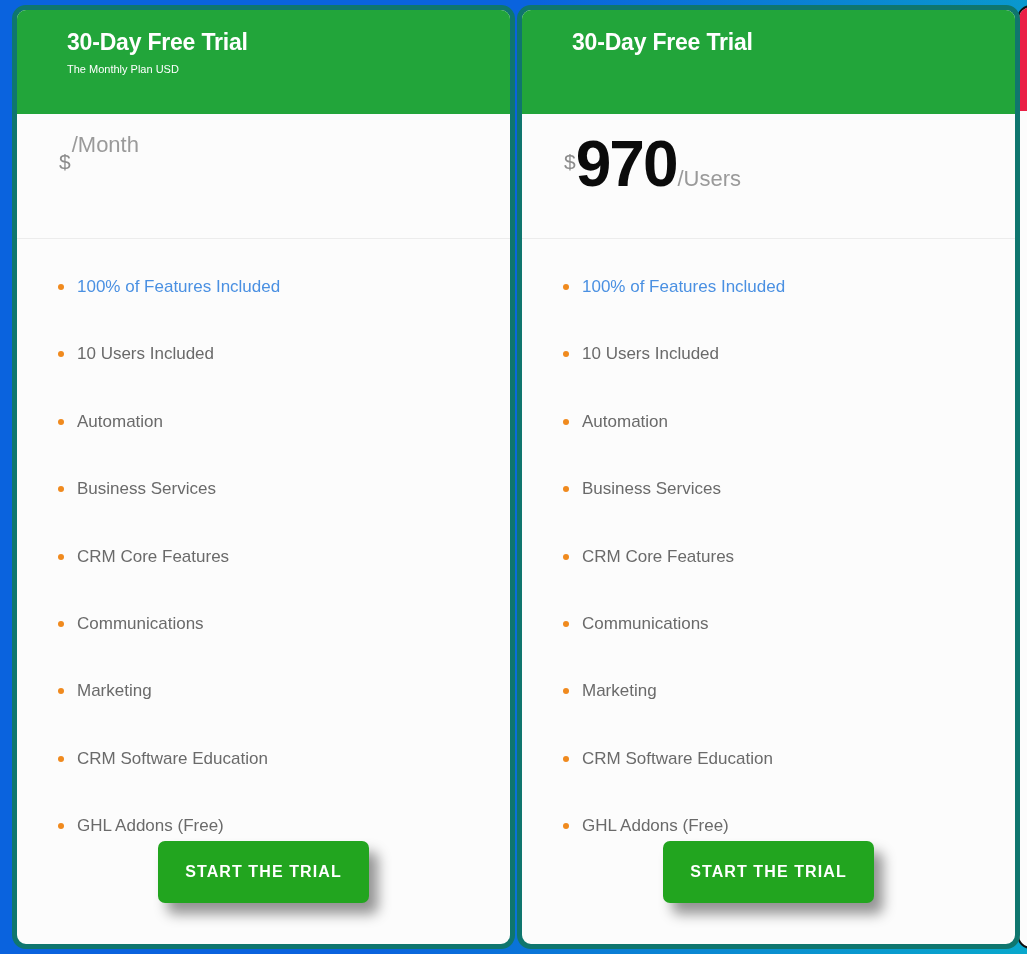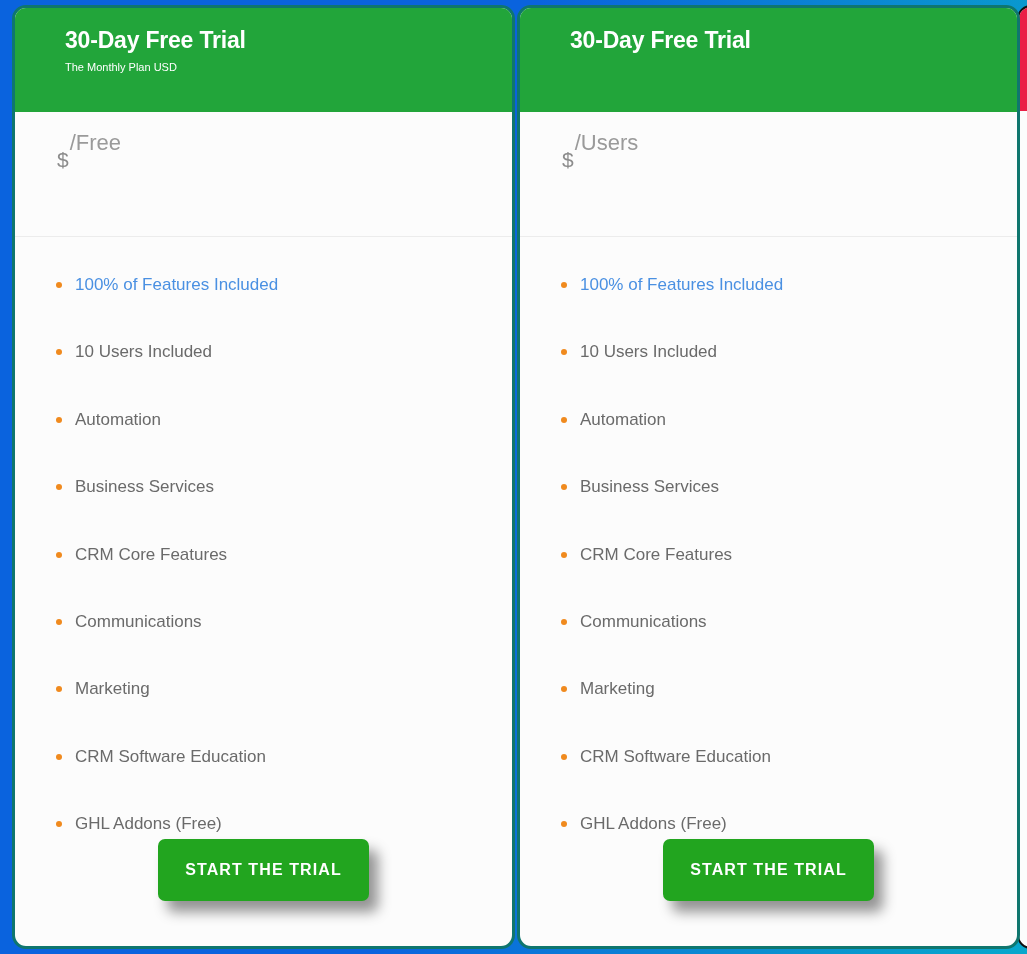--- a/index.html
+++ b/index.html
@@ -44,21 +44,21 @@
     display: flex;
     align-items: flex-start;
     z-index: 2;
   }
 
   .plan-card {
     position: relative;
     margin-top: 5px;
     height: 944px;
     background: #fcfcfc;
-    border: 3px solid #0f766e;
+    border: 5px solid #0f766e;
     border-radius: 14px;
     display: flex;
     flex-direction: column;
     overflow: hidden;
   }
   .plan-card.card-monthly {
     margin-left: 12px;
     width: 503px;
   }
   .plan-card.card-annual {
@@ -186,21 +186,21 @@
 
 <div id="pricing-deck">
     <div class="plan-card card-monthly">
       <div class="card-header">
         <div class="eyebrow">30-Day Free Trial</div>
         <div class="plan-name">The Monthly Plan USD</div>
       </div>
       <div class="price-block">
         <div class="price-row">
           <span class="price-currency">$</span>
-          <span class="price-period">/Free</span>
+          <span class="price-period">/Month</span>
         </div>
       </div>
       <ul class="features">
         <li class="feature-item is-link"><span class="bullet"></span><span class="feature-label">100% of Features Included</span></li>
         <li class="feature-item"><span class="bullet"></span><span class="feature-label">10 Users Included</span></li>
         <li class="feature-item"><span class="bullet"></span><span class="feature-label">Automation</span></li>
         <li class="feature-item"><span class="bullet"></span><span class="feature-label">Business Services</span></li>
         <li class="feature-item"><span class="bullet"></span><span class="feature-label">CRM Core Features</span></li>
         <li class="feature-item"><span class="bullet"></span><span class="feature-label">Communications</span></li>
         <li class="feature-item"><span class="bullet"></span><span class="feature-label">Marketing</span></li>
@@ -211,20 +211,21 @@
         <button class="cta-button">START THE TRIAL</button>
       </div>
     </div>
     <div class="plan-card card-annual">
       <div class="card-header">
         <div class="eyebrow">30-Day Free Trial</div>
       </div>
       <div class="price-block">
         <div class="price-row">
           <span class="price-currency">$</span>
+          <span class="price-amount">970</span>
           <span class="price-period">/Users</span>
         </div>
       </div>
       <ul class="features">
         <li class="feature-item is-link"><span class="bullet"></span><span class="feature-label">100% of Features Included</span></li>
         <li class="feature-item"><span class="bullet"></span><span class="feature-label">10 Users Included</span></li>
         <li class="feature-item"><span class="bullet"></span><span class="feature-label">Automation</span></li>
         <li class="feature-item"><span class="bullet"></span><span class="feature-label">Business Services</span></li>
         <li class="feature-item"><span class="bullet"></span><span class="feature-label">CRM Core Features</span></li>
         <li class="feature-item"><span class="bullet"></span><span class="feature-label">Communications</span></li>

